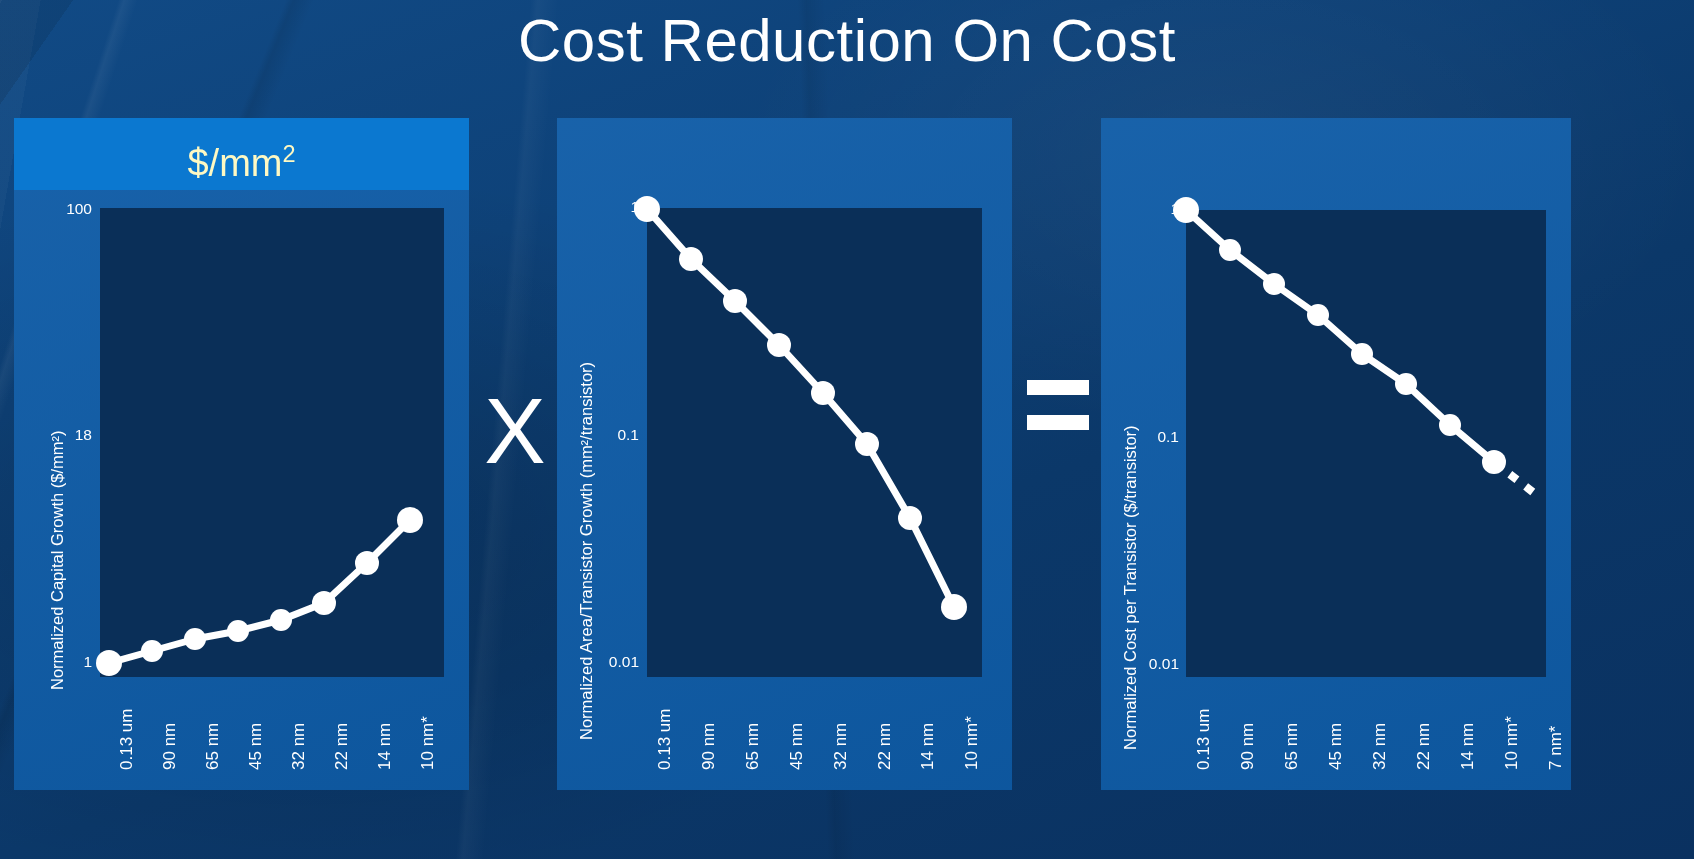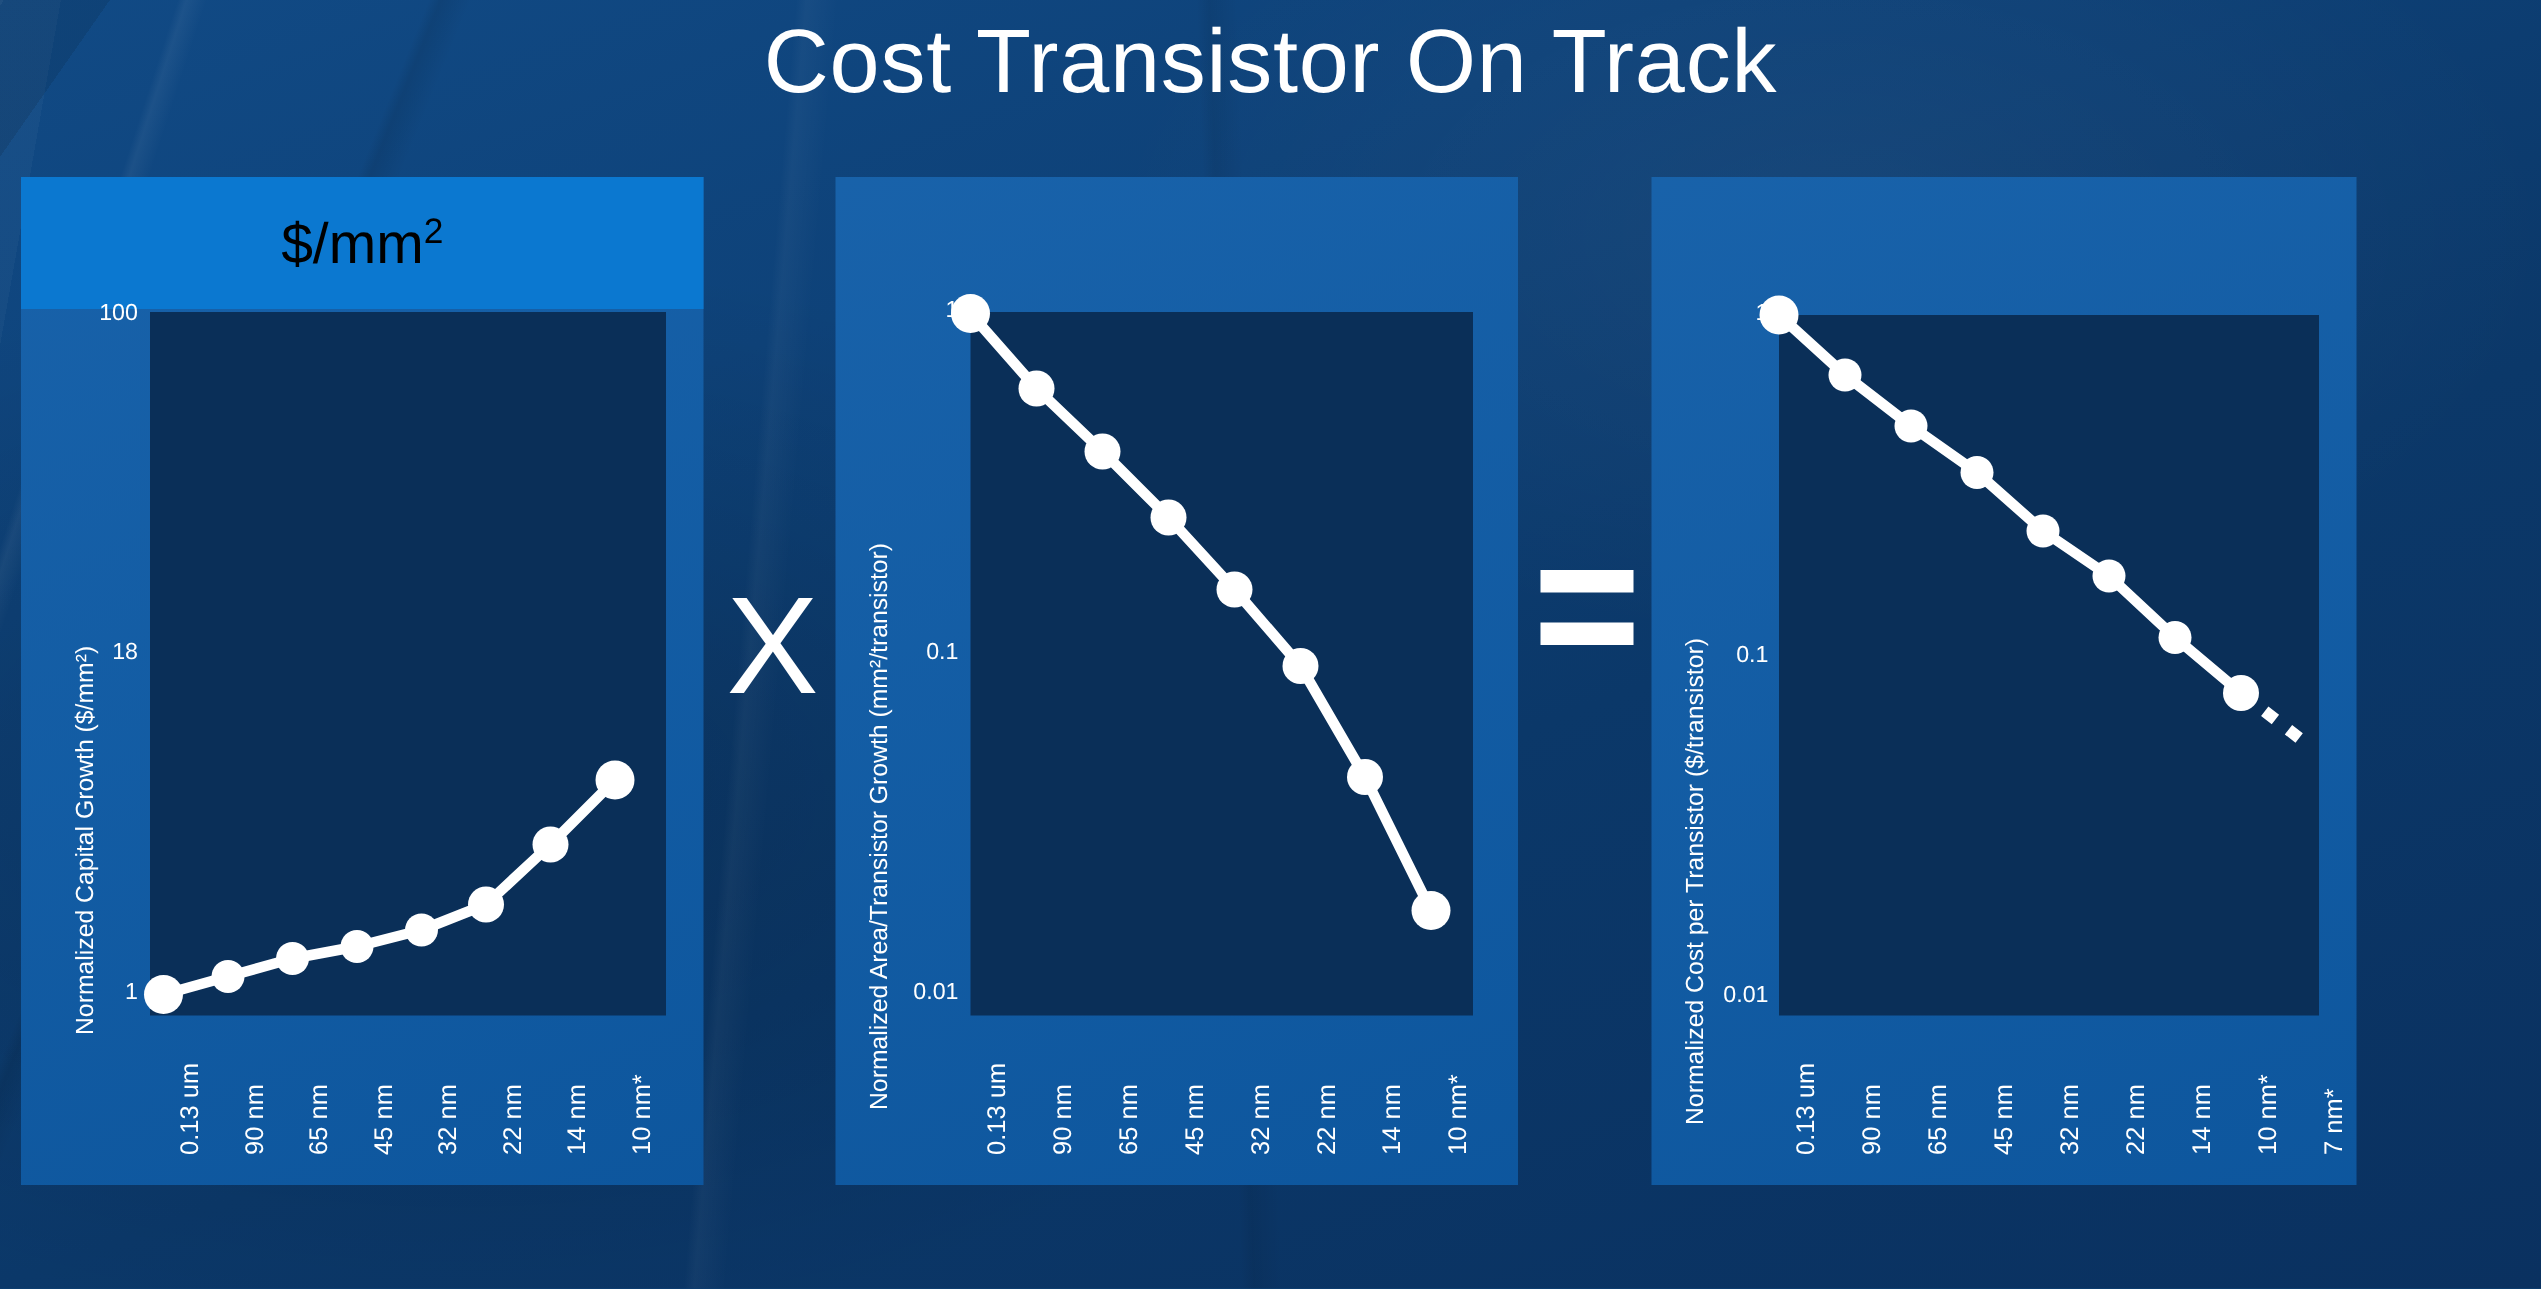--- a/index.html
+++ b/index.html
@@ -36,23 +36,23 @@
   .panel{position:absolute;top:118px;width:455px;height:672px;}
   .panel.p1{left:14px;}
   .panel.p2{left:557px;}
   .panel.p3{left:1101px;width:470px;}
   .panel-body{
     position:absolute;inset:0;
     background:linear-gradient(160deg, rgba(255,255,255,0.045), rgba(0,0,0,0.05)),
                #0e5ba6;
   }
   .panel-head{
-    position:absolute;left:0;right:0;top:0;height:88px;
+    position:absolute;left:0;right:0;top:0;height:72px;
     background:#0b78d0;
-    color:#000000;font-size:38px;line-height:72px;text-align:center;
+    color:#fef9c3;font-size:38px;line-height:72px;text-align:center;
     white-space:nowrap;
   }
   .panel-head sup{font-size:0.62em;vertical-align:super;}
   .plot-wrap{position:absolute;left:0;right:0;top:72px;bottom:0;}
   .plot-area{
     position:absolute;
     background:#0a2f58;
   }
   .ylab{
     position:absolute;color:#fff;font-size:16.5px;white-space:nowrap;
@@ -76,21 +76,21 @@
   svg{position:absolute;left:0;top:0;overflow:visible;}
   .pline{fill:none;stroke:#ffffff;stroke-width:7;stroke-linejoin:round;stroke-linecap:round;}
   .pdash{fill:none;stroke:#ffffff;stroke-width:8;stroke-linecap:butt;stroke-dasharray:9 11;}
   .pdot{fill:#ffffff;}
 </style>
 </head>
 <body>
 
 <div id="bg"></div>
 
-<div id="title">Cost Transistor On Track</div>
+<div id="title">Cost Reduction On Cost</div>
 
 <div class="panel p1">
   <div class="panel-body"></div>
   <div class="panel-head"><span>$/mm</span><sup>2</sup></div>
   <div class="plot-wrap">
     <div class="plot-area" style="left:86px;top:18px;bottom:113px;right:25px;"></div>
 
     <div class="ylab" style="left:34px;top:500px;">Normalized Capital Growth ($/mm²)</div>
 
     <div class="ytick" style="left:24px;top:10px;width:54px;">100</div>

